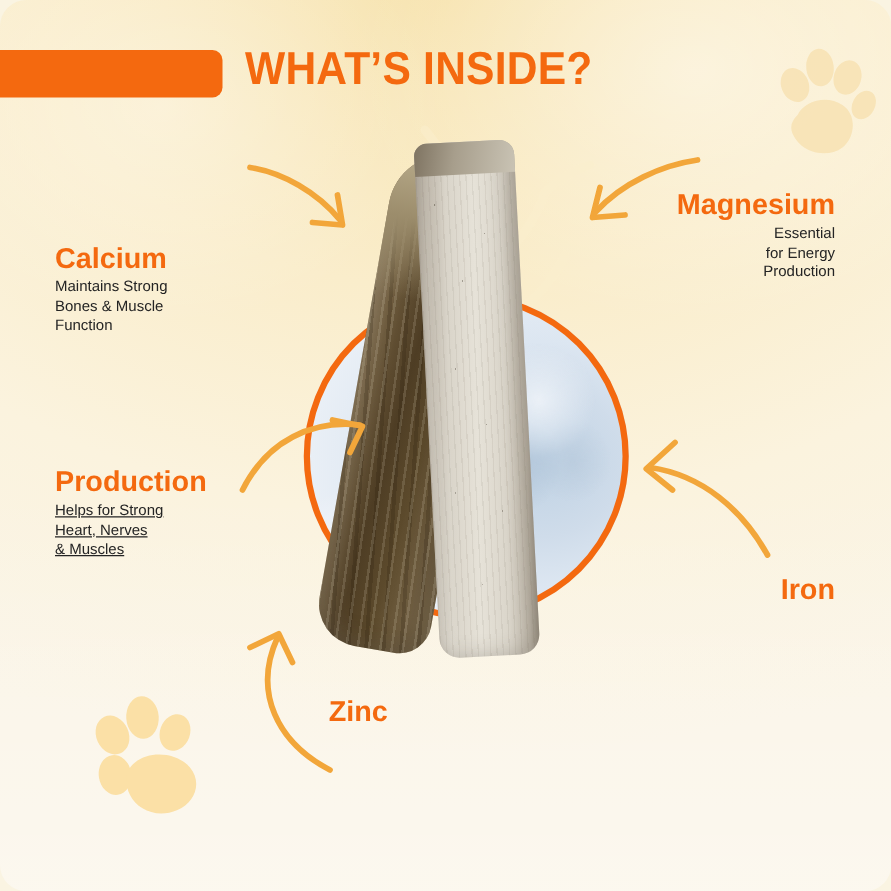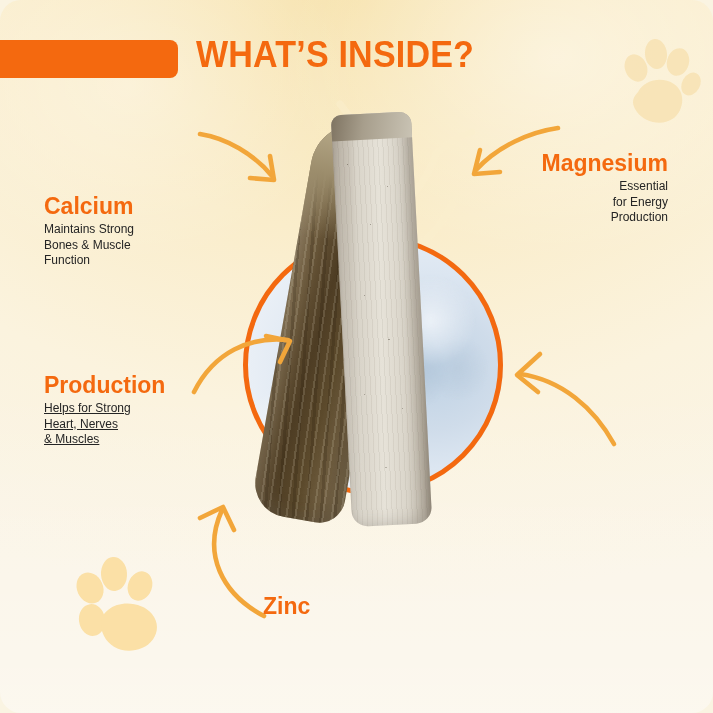--- a/index.html
+++ b/index.html
@@ -134,21 +134,21 @@
     font-size:12px;color:#242424;line-height:1.30;margin:0;
     font-weight:400;
   }
   .align-right{text-align:right;}
   .align-left{text-align:left;}
 
   .n-calcium  {left:44px; top:152px; width:215px;margin-top:41px;}
   .n-magnesium{left:468px;top:150px; width:200px;}
   .n-potassium{left:44px; top:372px; width:215px;}
   .n-iron     {left:465px;top:458px; width:203px;}
-  .n-zinc     {left:263px;top:556px; width:230px;margin-top:37px;}
+  .n-zinc     {left:263px;top:556px; width:230px;}
 
   
   .arrow{position:absolute;pointer-events:none;}
   .arrow path{fill:none;stroke:#F2A63A;stroke-width:4.6;stroke-linecap:round;stroke-linejoin:round;}
   .a-calcium  {left:196px;top:124px;width:100px;height:70px;}
   .a-magnesium{left:452px;top:118px;width:110px;height:72px;}
   .a-potassium{left:188px;top:330px;width:110px;height:72px;}
   .a-iron     {left:510px;top:348px;width:110px;height:104px;}
   .a-zinc     {left:192px;top:496px;width:86px;height:126px;}
 </style>
@@ -250,19 +250,20 @@
   </div>
 
   <div class="nutrient n-potassium align-left">
     <p class="nut-title">Production</p>
     <p class="nut-desc" style="white-space: pre-line; text-decoration: underline;">Helps for Strong
 Heart, Nerves
 &amp; Muscles</p>
   </div>
 
   <div class="nutrient n-iron align-right">
+    <p class="nut-title">Iron</p>
   </div>
 
   <div class="nutrient n-zinc align-left">
     <p class="nut-title">Zinc</p>
   </div>
 
 </div>
 
 </body></html>

